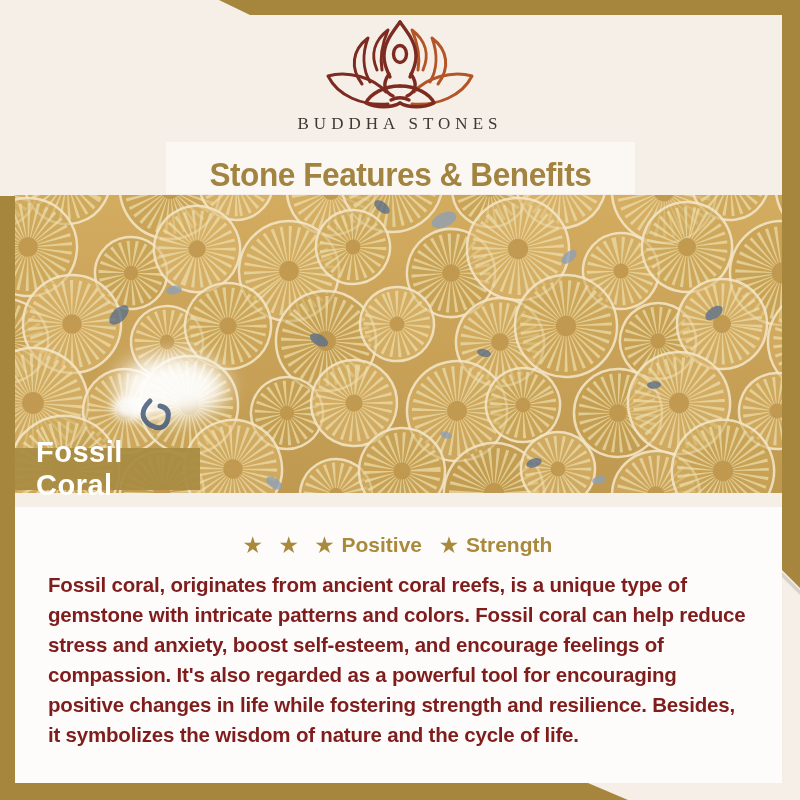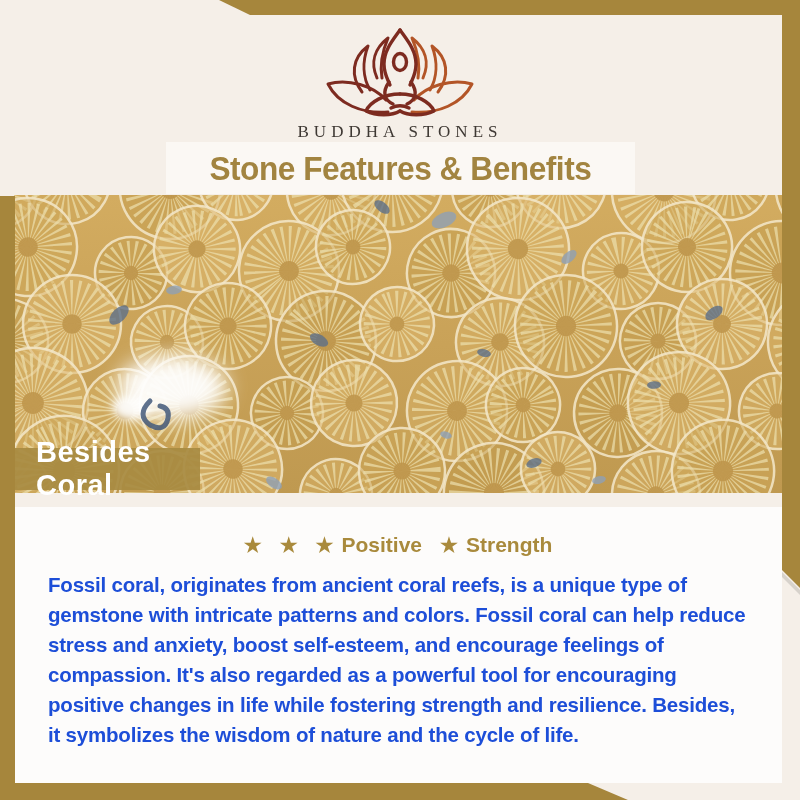--- a/index.html
+++ b/index.html
@@ -4,30 +4,30 @@
 <style>
   html,body{margin:0;padding:0;}
   body{
     width:800px;height:800px;position:relative;overflow:hidden;
     background:#f5efe8;
     font-family:"Liberation Sans",sans-serif;
   }
   
   .frame-svg{position:absolute;left:0;top:0;width:800px;height:800px;z-index:30;pointer-events:none;}
   
-  .logo-wrap{position:absolute;left:0;top:24px;width:800px;text-align:center;z-index:5;}
+  .logo-wrap{position:absolute;left:0;top:16px;width:800px;text-align:center;z-index:5;}
   .logo-svg{display:block;margin:0 auto;}
   .brand-name{
     margin-top:2px;font-family:"Liberation Serif",serif;font-size:17px;
     letter-spacing:5px;color:#3e3833;font-weight:400;
   }
   
   .title-box{
     position:absolute;left:166px;top:142px;width:469px;height:52px;
-    background:#fbf8f4;z-index:5;display:flex;align-items:center;justify-content:center;
+    background:#fbf8f4;z-index:5;display:flex;align-items:flex-end;justify-content:center;
   }
   .title-text{
     font-size:34px;font-weight:700;color:#a28440;white-space:nowrap;
     transform:scaleX(.93);display:inline-block;letter-spacing:-.5px;
   }
   
   .stone-image{
     position:absolute;left:14px;top:195px;width:768px;height:298px;z-index:4;overflow:hidden;
   }
   .stone-image svg{display:block;}
@@ -44,21 +44,21 @@
     background:#fdfcfb;z-index:4;
   }
   .benefits-row{
     margin-top:26px;display:flex;justify-content:center;align-items:center;gap:18px;
     color:#a98a3c;font-weight:700;font-size:21px;
   }
   .benefit{display:flex;align-items:center;gap:8px;white-space:nowrap;}
   .star{font-size:20px;line-height:1;}
   .description{
     margin:13px 30px 0 34px;
-    color:#1d4ed8;font-size:20.5px;line-height:30px;font-weight:700;letter-spacing:-.2px;
+    color:#7f1d1d;font-size:20.5px;line-height:30px;font-weight:700;letter-spacing:-.2px;
     text-align:left;
   }
 </style>
 </head>
 <body>
 
 <div class="logo-wrap">
   <svg class="logo-svg" width="160" height="96" viewBox="0 0 160 96">
     <g fill="none" stroke-linecap="round" stroke-linejoin="round">
 
@@ -458,21 +458,21 @@
         <ellipse cx="585" cy="285" rx="7" ry="3.8500000000000005" transform="rotate(-14 585 285)" fill="#8fa0b5" opacity="0.8"></ellipse>
       </g>
 
     <ellipse cx="158" cy="192" rx="55" ry="32" fill="#ffffff" filter="url(#blurBig)" opacity="0.95"></ellipse>
     <ellipse cx="118" cy="212" rx="20" ry="13" fill="#ffffff" filter="url(#blurSm)" opacity="0.9"></ellipse>
     <path d="M136,206 q-14,14 0,24 q15,8 18,-7 q2,-10 -8,-12" fill="none" stroke="#43597a" stroke-width="5" stroke-linecap="round" opacity="0.85"></path>
   </svg>
 </div>
 
 <div class="stone-label">
-  <span class="stone-label-text">Besides Coral</span>
+  <span class="stone-label-text">Fossil Coral</span>
 </div>
 
 <div class="info-panel">
   <div class="benefits-row">
     <span class="benefit">
       <span class="star">★</span>
     </span>
     <span class="benefit">
       <span class="star">★</span>
     </span>

